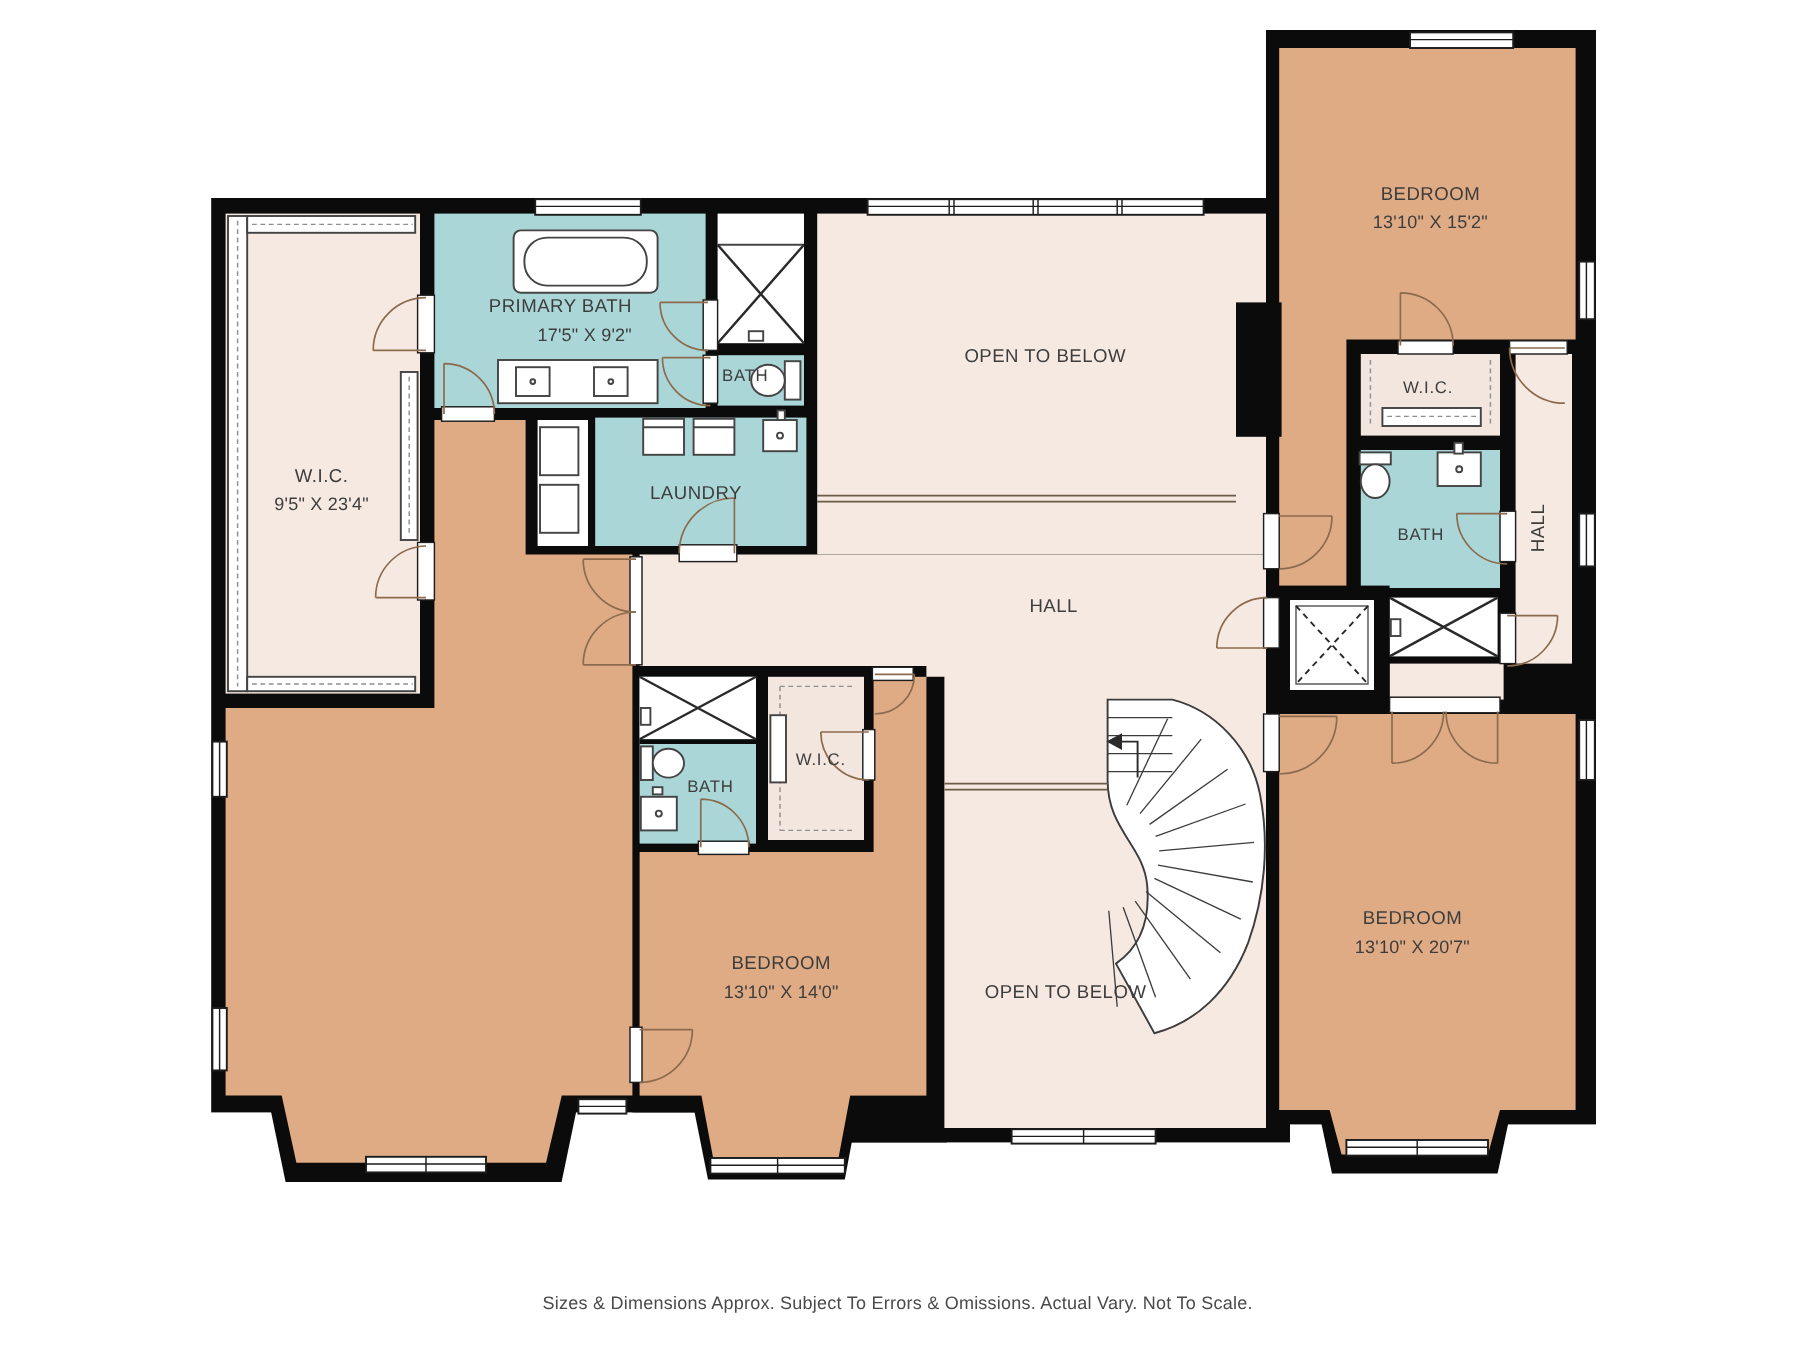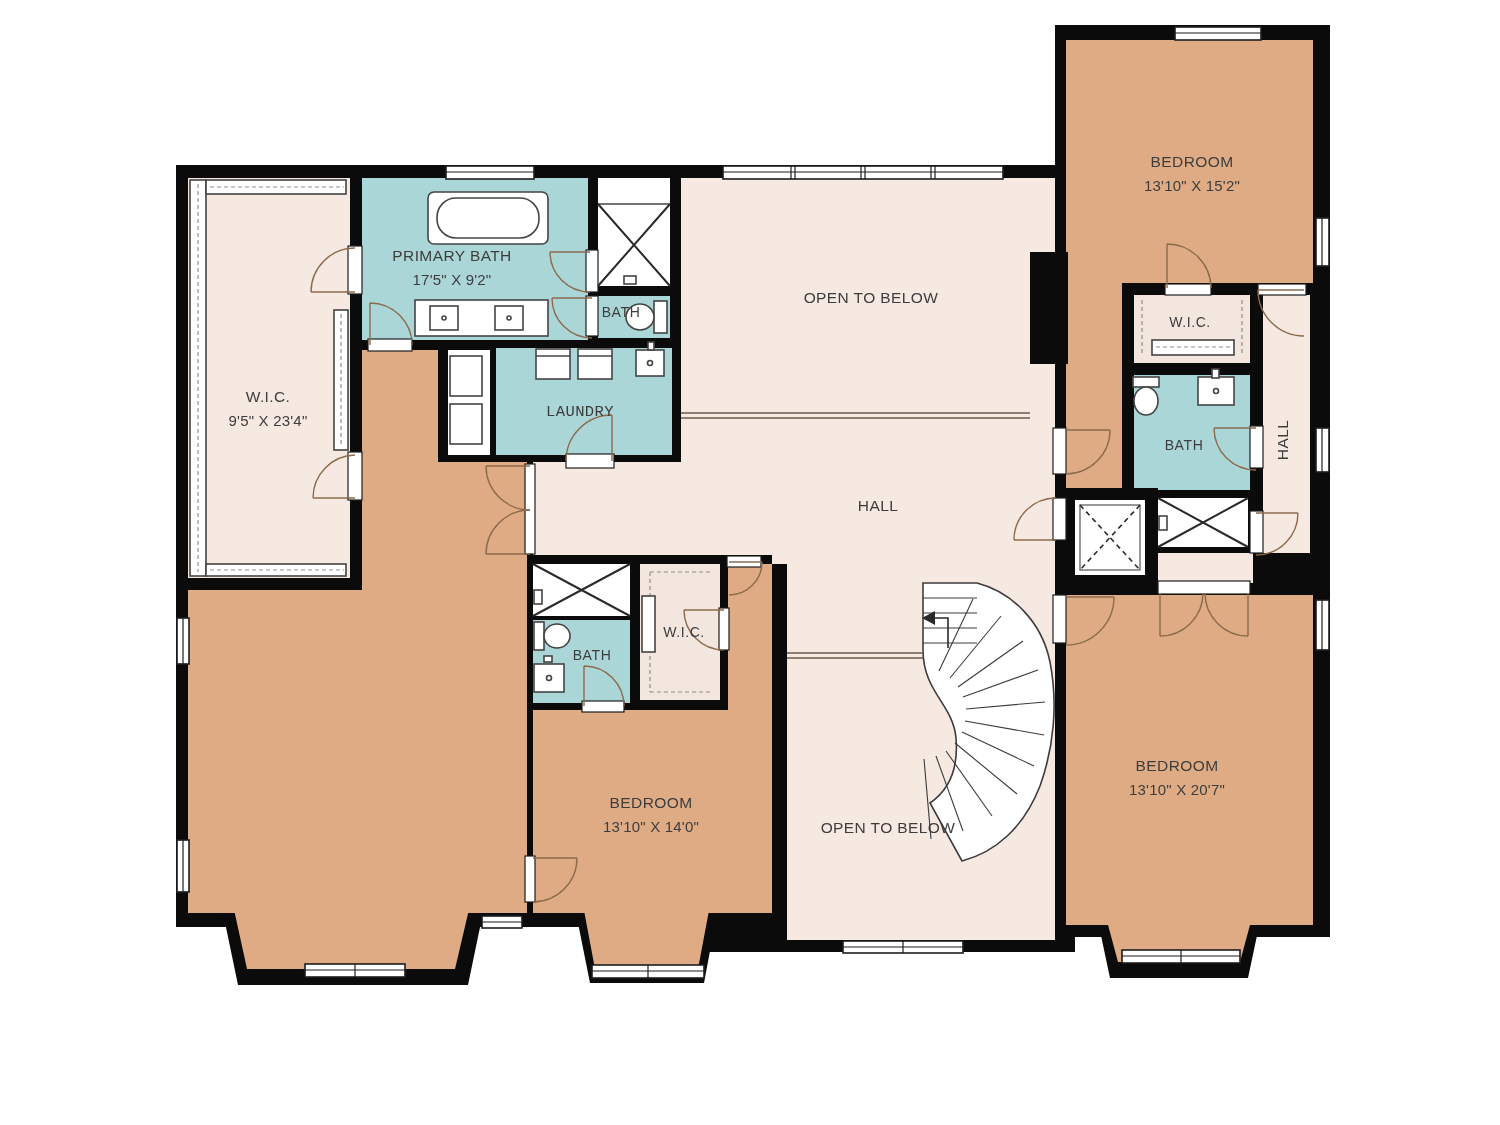--- a/index.html
+++ b/index.html
@@ -319,32 +319,32 @@
   </g>
 
   <g>
     <line class="rail" x1="681" y1="413" x2="1030" y2="413"></line>
     <line class="rail" x1="681" y1="418" x2="1030" y2="418"></line>
     <line class="rail" x1="787" y1="653" x2="923" y2="653"></line>
     <line class="rail" x1="787" y1="658" x2="923" y2="658"></line>
   </g>
 </svg>
 
-  <div class="lbl" style="left:452px;top:268px;">
+  <div class="lbl" style="left:467px;top:268px;text-align:right;">
     <div>PRIMARY BATH</div>
     <div class="dims">17'5" X 9'2"</div>
   </div>
   <div class="lbl small" style="left:621px;top:313px;">
     <div>BATH</div>
   </div>
   <div class="lbl" style="left:268px;top:409px;">
     <div>W.I.C.</div>
     <div class="dims">9'5" X 23'4"</div>
   </div>
-  <div class="lbl" style="left:580px;top:412px;font-family:Liberation Mono, monospace;">
+  <div class="lbl" style="left:580px;top:412px;">
     <div>LAUNDRY</div>
   </div>
   <div class="lbl" style="left:871px;top:298px;">
     <div>OPEN TO BELOW</div>
   </div>
   <div class="lbl" style="left:878px;top:506px;">
     <div>HALL</div>
   </div>
   <div class="lbl" style="left:1192px;top:174px;">
     <div>BEDROOM</div>
@@ -370,13 +370,14 @@
     <div class="dims">13'10" X 14'0"</div>
   </div>
   <div class="lbl" style="left:888px;top:828px;">
     <div>OPEN TO BELOW</div>
   </div>
   <div class="lbl" style="left:1177px;top:778px;">
     <div>BEDROOM</div>
     <div class="dims">13'10" X 20'7"</div>
   </div>
 
+  <div id="footer-note">Sizes &amp; Dimensions Approx. Subject To Errors &amp; Omissions. Actual Vary. Not To Scale.</div>
 </div>
 
 </body></html>

